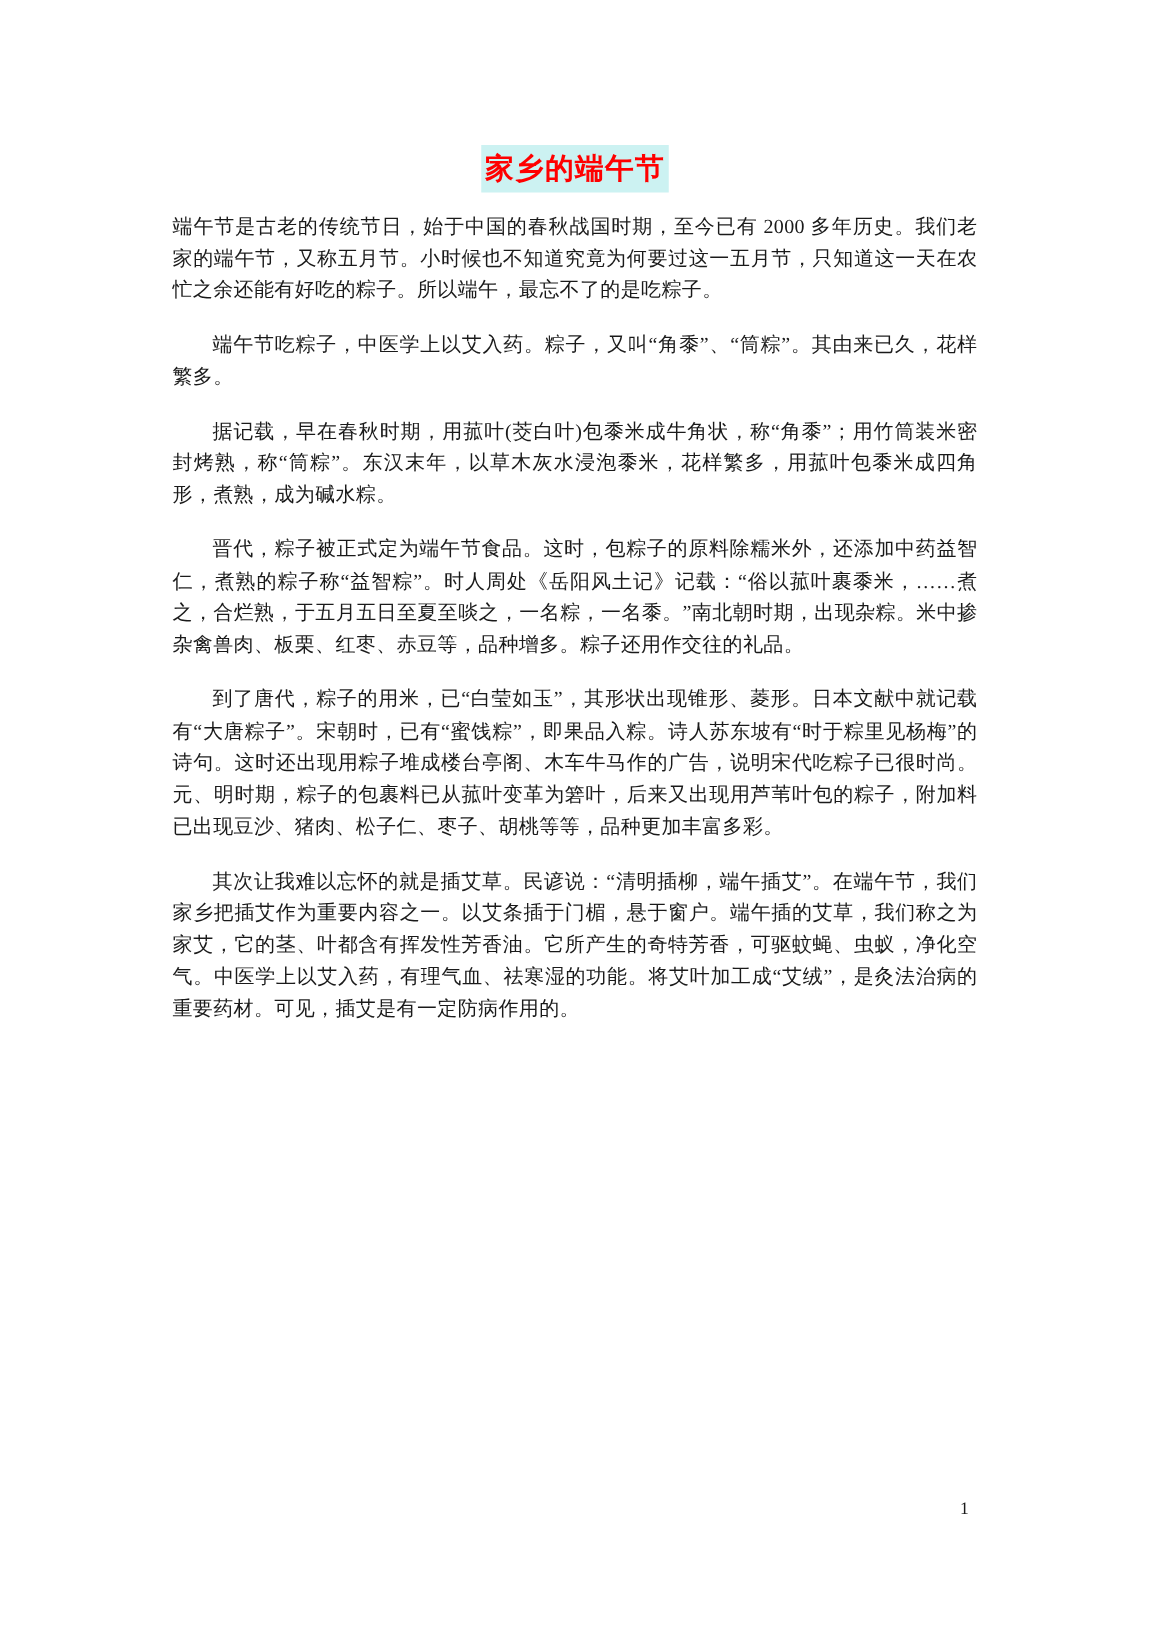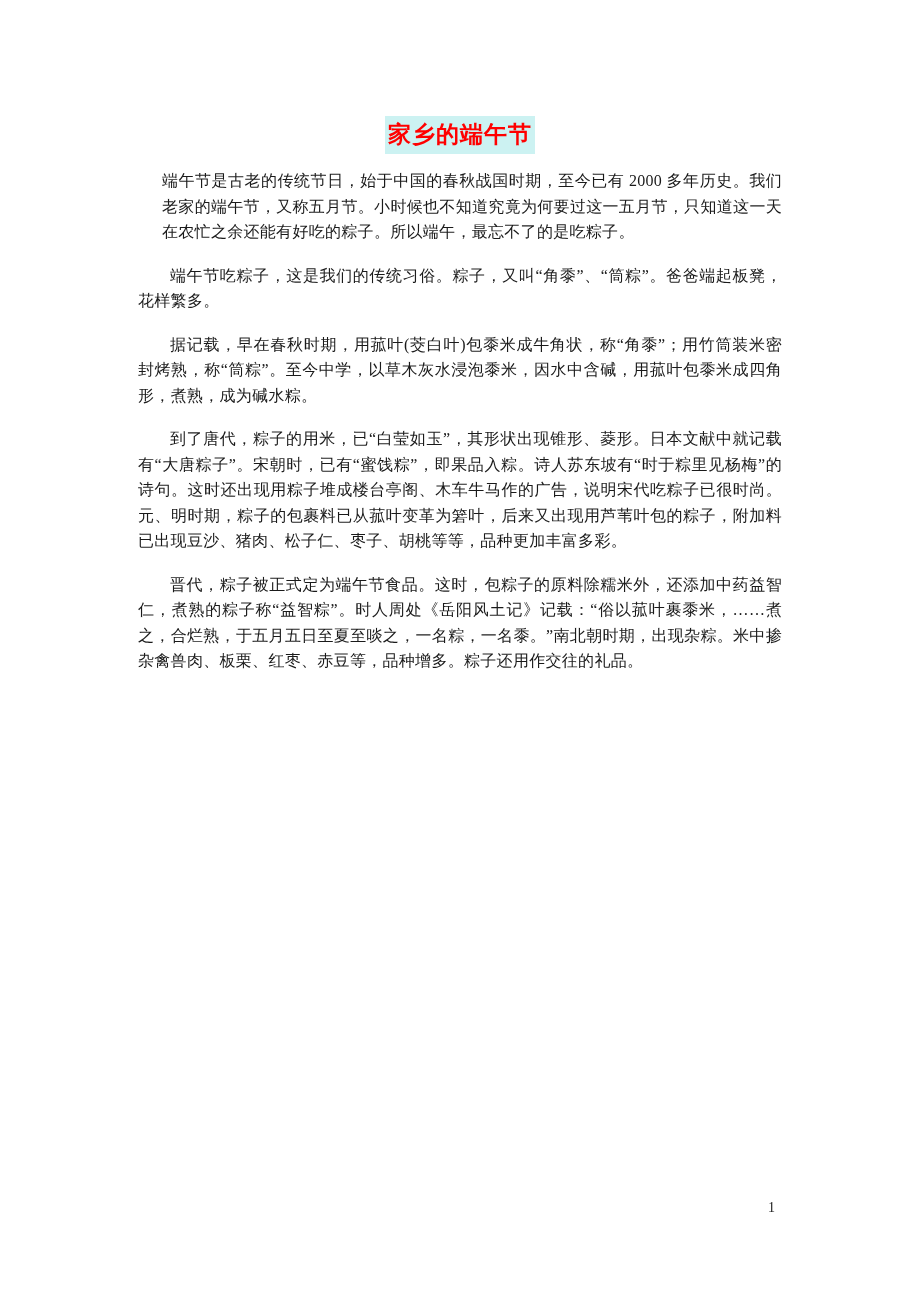--- a/index.html
+++ b/index.html
@@ -39,41 +39,41 @@
     font-size: 16px;
     line-height: 25.5px;
     text-align: justify;
     text-justify: inter-ideograph;
     text-indent: 2em;
     letter-spacing: 0.3px;
   }
   .doc-body p.no-indent {
     text-indent: 0;
     margin-top: 0;
-    margin-left: 24px;
   }
   .page-number {
     position: absolute;
     left: 768px;
     top: 1200px;
     font-size: 14px;
     color: #1a1a1a;
     font-family: "Liberation Serif", "DejaVu Serif", serif;
   }
 </style>
 </head>
 <body>
 
 <div class="page" style="color: rgb(26, 26, 26);">
   <div class="doc-content">
     <div class="doc-title-row">
       <span class="doc-title" style="color: rgb(255, 0, 0); background-color: rgb(204, 242, 242);">家乡的端午节</span>
     </div>
     <div class="doc-body">
       <p class="no-indent">端午节是古老的传统节日，始于中国的春秋战国时期，至今已有 2000 多年历史。我们老家的端午节，又称五月节。小时候也不知道究竟为何要过这一五月节，只知道这一天在农忙之余还能有好吃的粽子。所以端午，最忘不了的是吃粽子。</p>
-      <p>端午节吃粽子，这是我们的传统习俗。粽子，又叫“角黍”、“筒粽”。爸爸端起板凳，花样繁多。</p>
-      <p>据记载，早在春秋时期，用菰叶(茭白叶)包黍米成牛角状，称“角黍”；用竹筒装米密封烤熟，称“筒粽”。至今中学，以草木灰水浸泡黍米，因水中含碱，用菰叶包黍米成四角形，煮熟，成为碱水粽。</p>
+      <p>端午节吃粽子，中医学上以艾入药。粽子，又叫“角黍”、“筒粽”。其由来已久，花样繁多。</p>
+      <p>据记载，早在春秋时期，用菰叶(茭白叶)包黍米成牛角状，称“角黍”；用竹筒装米密封烤熟，称“筒粽”。东汉末年，以草木灰水浸泡黍米，花样繁多，用菰叶包黍米成四角形，煮熟，成为碱水粽。</p>
+      <p>晋代，粽子被正式定为端午节食品。这时，包粽子的原料除糯米外，还添加中药益智仁，煮熟的粽子称“益智粽”。时人周处《岳阳风土记》记载：“俗以菰叶裹黍米，……煮之，合烂熟，于五月五日至夏至啖之，一名粽，一名黍。”南北朝时期，出现杂粽。米中掺杂禽兽肉、板栗、红枣、赤豆等，品种增多。粽子还用作交往的礼品。</p>
       <p>到了唐代，粽子的用米，已“白莹如玉”，其形状出现锥形、菱形。日本文献中就记载有“大唐粽子”。宋朝时，已有“蜜饯粽”，即果品入粽。诗人苏东坡有“时于粽里见杨梅”的诗句。这时还出现用粽子堆成楼台亭阁、木车牛马作的广告，说明宋代吃粽子已很时尚。元、明时期，粽子的包裹料已从菰叶变革为箬叶，后来又出现用芦苇叶包的粽子，附加料已出现豆沙、猪肉、松子仁、枣子、胡桃等等，品种更加丰富多彩。</p>
-      <p>晋代，粽子被正式定为端午节食品。这时，包粽子的原料除糯米外，还添加中药益智仁，煮熟的粽子称“益智粽”。时人周处《岳阳风土记》记载：“俗以菰叶裹黍米，……煮之，合烂熟，于五月五日至夏至啖之，一名粽，一名黍。”南北朝时期，出现杂粽。米中掺杂禽兽肉、板栗、红枣、赤豆等，品种增多。粽子还用作交往的礼品。</p>
+      <p>其次让我难以忘怀的就是插艾草。民谚说：“清明插柳，端午插艾”。在端午节，我们家乡把插艾作为重要内容之一。以艾条插于门楣，悬于窗户。端午插的艾草，我们称之为家艾，它的茎、叶都含有挥发性芳香油。它所产生的奇特芳香，可驱蚊蝇、虫蚁，净化空气。中医学上以艾入药，有理气血、祛寒湿的功能。将艾叶加工成“艾绒”，是灸法治病的重要药材。可见，插艾是有一定防病作用的。</p>
     </div>
   </div>
   <div class="page-number">1</div>
 </div>
 
 </body></html>

